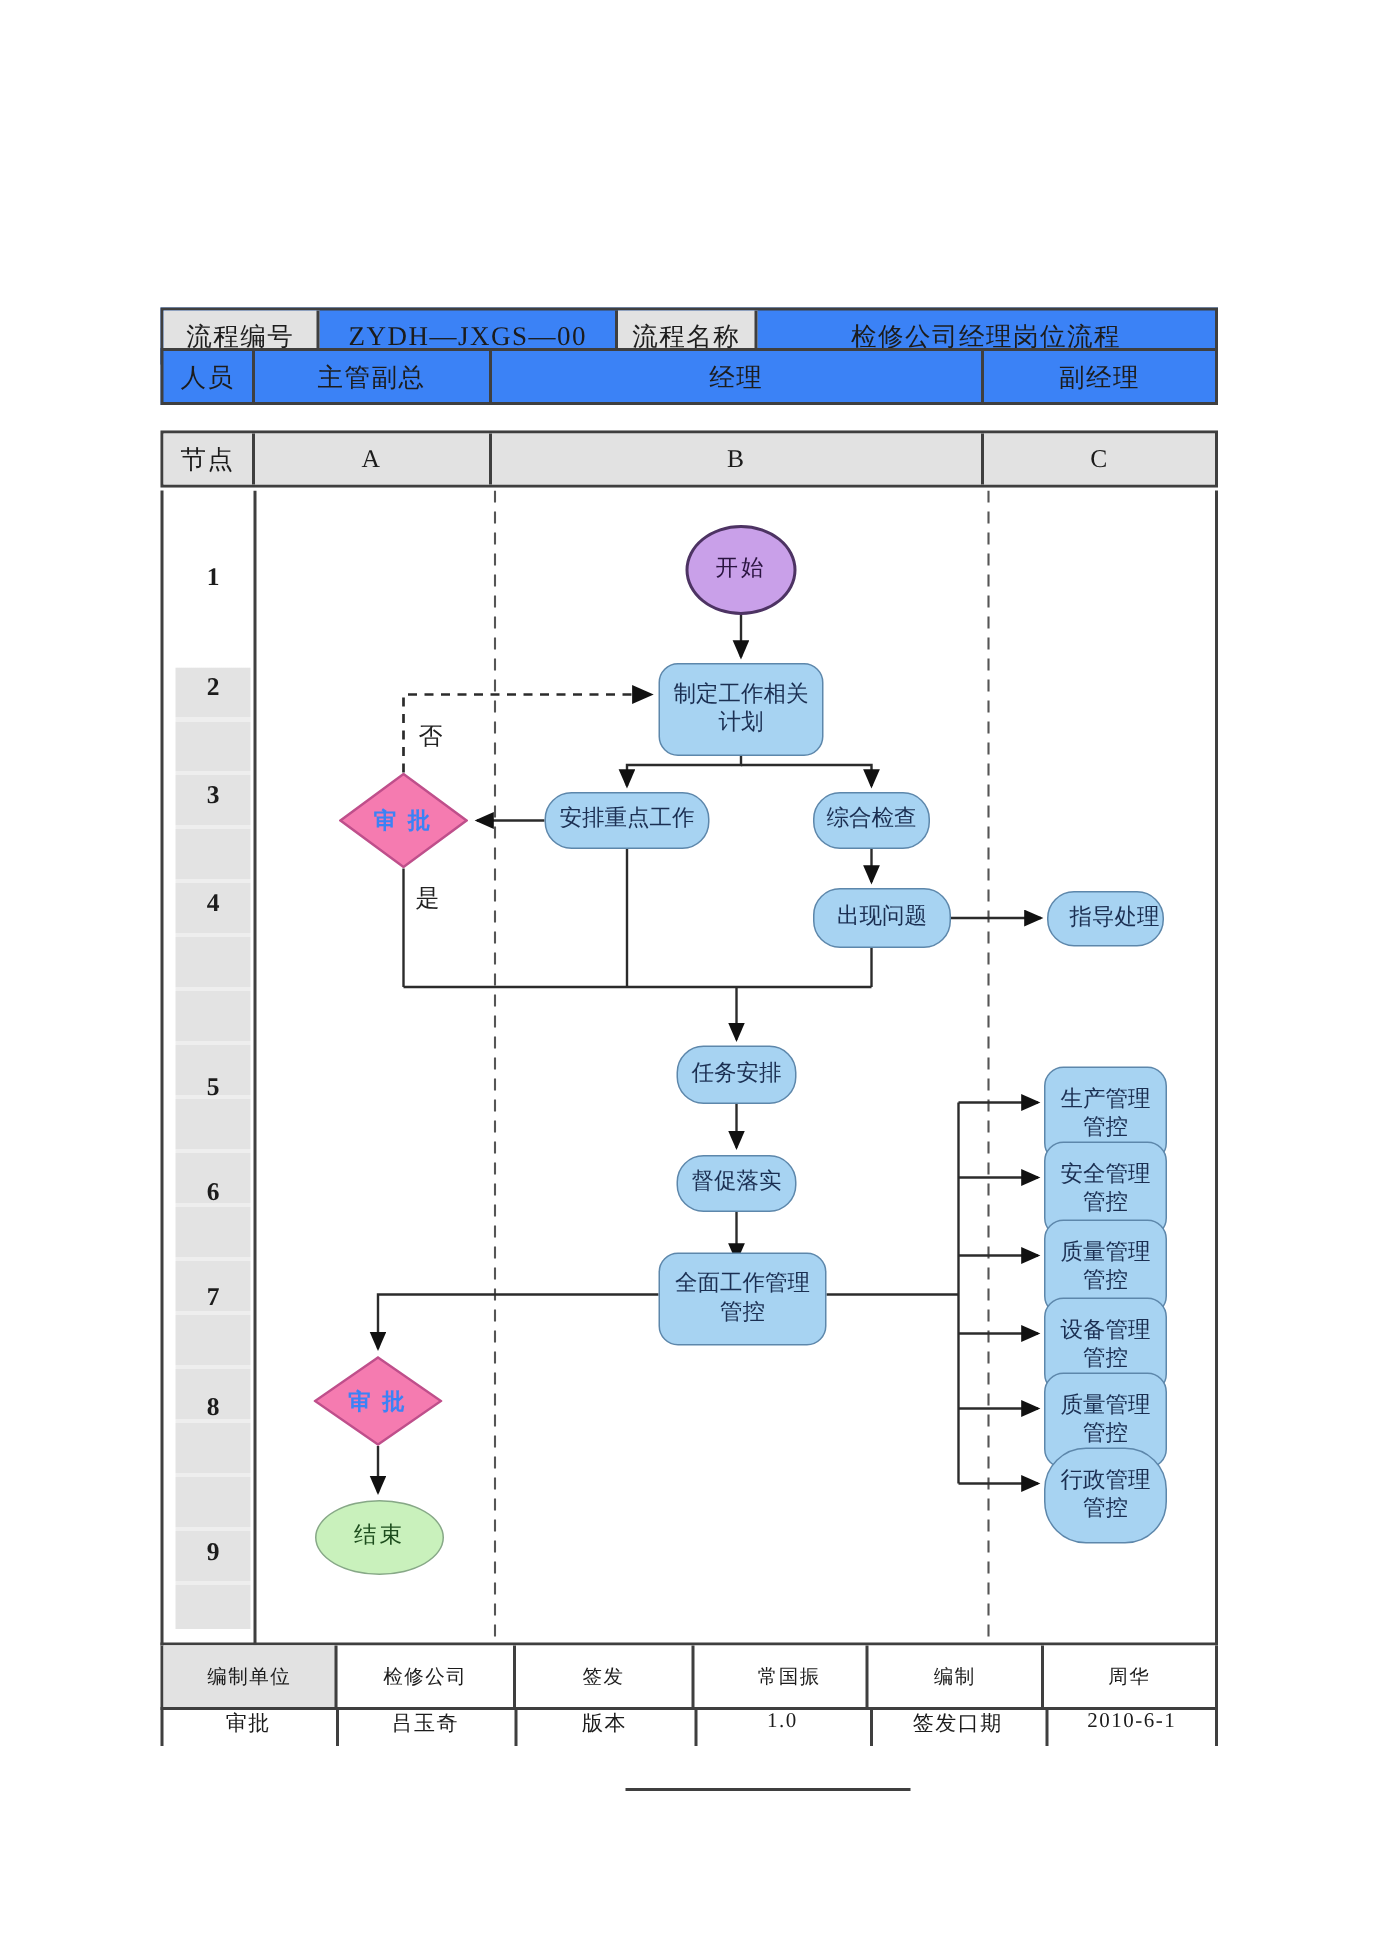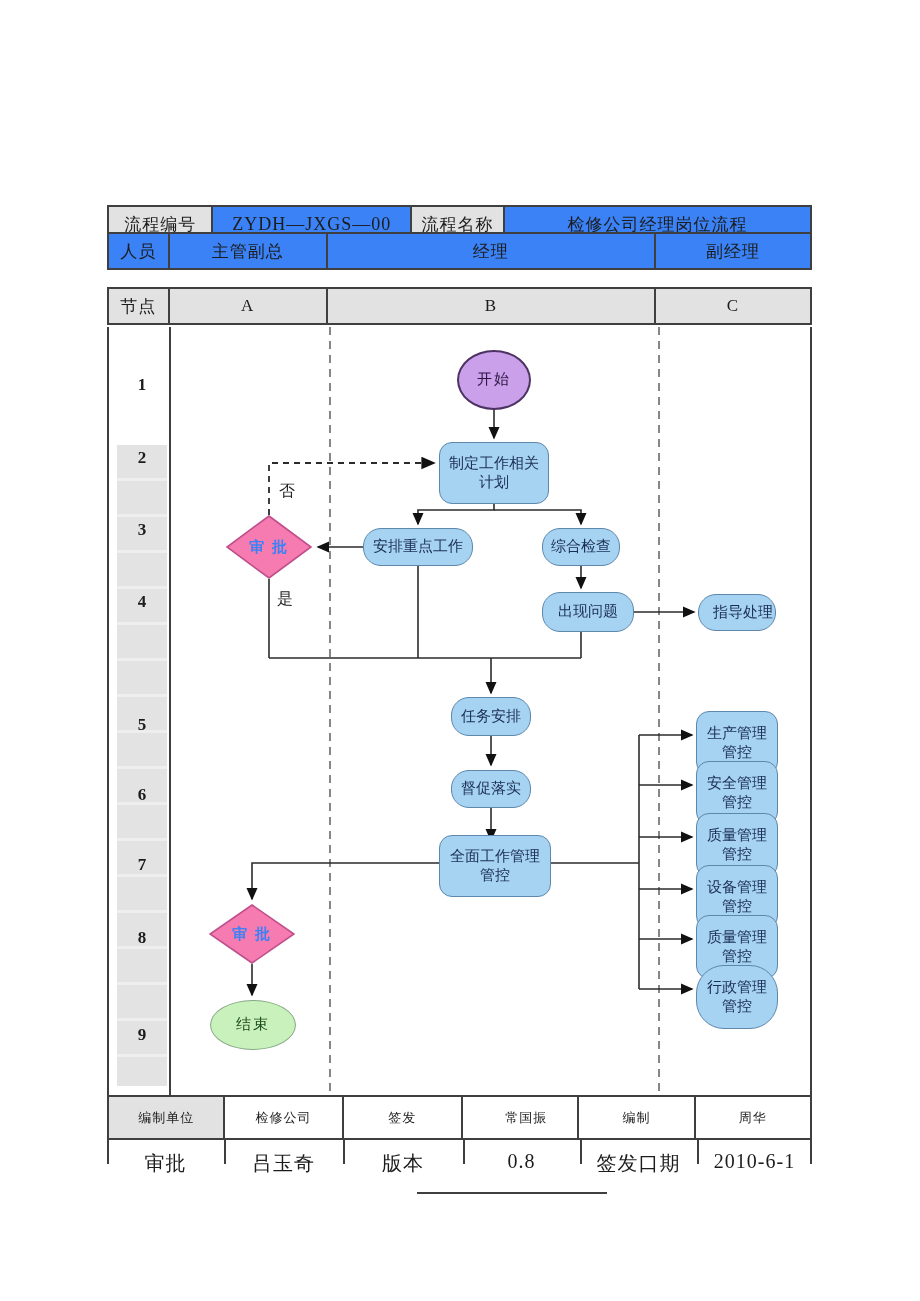--- a/index.html
+++ b/index.html
@@ -38,21 +38,21 @@
                    display:flex; align-items:center; justify-content:center;
                    font-size:15px; font-weight:bold; color:#3b82f6; letter-spacing:2px; }
   .branch-label { position:absolute; font-size:16px; color:#222; }
 
   
   #footer-row1 { position:absolute; left:107px; top:1097px; width:705px; height:43px;
                  display:flex; border:2px solid #3f3f3f; border-top:none; background:#fff; }
   #footer-row1 .hcell { font-size:13px; }
   #footer-row2 { position:absolute; left:107px; top:1140px; width:705px; height:58px; display:flex; }
   #footer-row2 .fcell { display:flex; align-items:flex-start; justify-content:center;
-                        padding-top:10px; font-size:20px; letter-spacing:1px;text-align:center; }
+                        padding-top:0; font-size:14px; letter-spacing:1px;text-align:center; }
   .stub { position:absolute; top:0; width:2px; height:24px; background:#3f3f3f; }
   #partial-underline { position:absolute; left:310px; top:52px; width:190px; height:2px; background:#3f3f3f; }
 </style>
 </head>
 <body>
 
 <div id="canvas">
 
   <div class="hrow" style="top:205px;">
     <div class="hcell gray" style="width:105px;">流程编号</div>
@@ -179,21 +179,21 @@
     <div class="hcell" style="width:120px;">签发</div>
     <div class="hcell" style="width:117px;padding-left:12px;">常国振</div>
     <div class="hcell" style="width:117px;">编制</div>
     <div class="hcell" style="width:115px;">周华</div>
   </div>
 
   <div id="footer-row2">
     <div class="fcell" style="width:117px;">审批</div>
     <div class="fcell" style="width:119px;">吕玉奇</div>
     <div class="fcell" style="width:120px;">版本</div>
-    <div class="fcell" style="width:117px;">0.8</div>
+    <div class="fcell" style="width:117px;">1.0</div>
     <div class="fcell" style="width:117px;">签发口期</div>
     <div class="fcell" style="width:115px;">2010-6-1</div>
     <div class="stub" style="left:0;"></div>
     <div class="stub" style="left:117px;"></div>
     <div class="stub" style="left:236px;"></div>
     <div class="stub" style="left:356px;"></div>
     <div class="stub" style="left:473px;"></div>
     <div class="stub" style="left:590px;"></div>
     <div class="stub" style="left:703px;"></div>
     <div id="partial-underline"></div>

